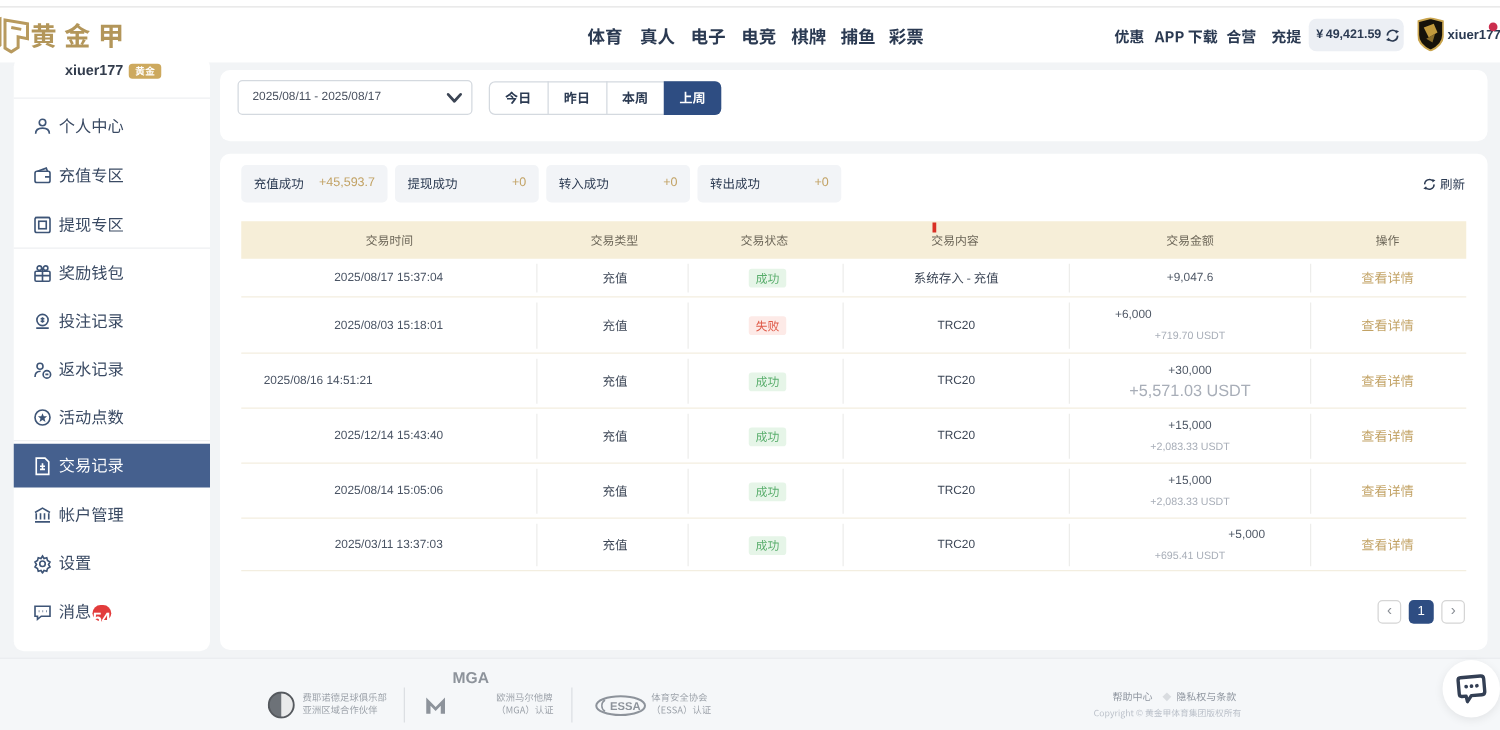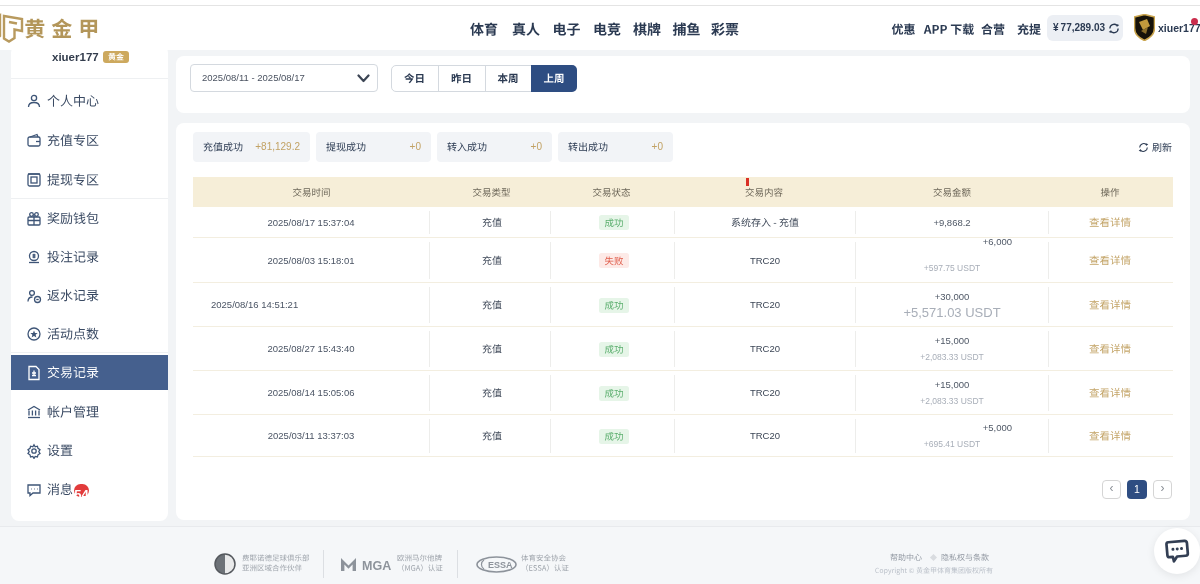--- a/index.html
+++ b/index.html
@@ -165,21 +165,21 @@
 <div style="position:absolute;left:0;top:5px;width:1200px;height:1px;background:#e4e4e4"></div>
 <svg style="position:absolute;left:-10px;top:13px" width="34" height="30" viewBox="0 0 34 30">
 <g fill="none" stroke="#b89a5e" stroke-width="2.4" stroke-linejoin="miter" transform="translate(10 0)">
 <path d="M-9 5 L0 2 V23 L-4.5 27 L-9 24.5 Z"></path>
 <path d="M4 3 L22 6 V18 L14.5 16.5 V25 L9 28.5 L4 25.5 Z"></path>
 <path d="M-9 10 L-4 8.5"></path>
 <path d="M9 9 L17 10.5"></path>
 </g>
   </svg>
 <div style="position:absolute;left:1047px;top:15px;width:76px;height:26px;background:#ecEFF4;border-radius:6px"></div>
-<div style="position:absolute;left:1053px;top:15px;width:60px;height:26px;line-height:26px;white-space:nowrap;font-size:10px;font-weight:bold;color:#2b3a52;font-family:'Liberation Sans',sans-serif">¥ 77,289.03</div>
+<div style="position:absolute;left:1053px;top:15px;width:60px;height:26px;line-height:26px;white-space:nowrap;font-size:10px;font-weight:bold;color:#2b3a52;font-family:'Liberation Sans',sans-serif">¥ 49,421.59</div>
 <svg style="position:absolute;left:1108px;top:23px" width="12" height="11" viewBox="0 0 13 12">
 <g stroke="#2b3a52" stroke-width="1.4" fill="none">
 <path d="M11 6 A4.6 4.6 0 0 1 3.2 9.3"></path>
       <path d="M2 6 A4.6 4.6 0 0 1 9.8 2.7"></path>
 </g>
     <path d="M9.2 1 L12.2 2.2 L9.5 4.3 Z" fill="#2b3a52"></path>
     <path d="M3.8 11 L0.8 9.8 L3.5 7.7 Z" fill="#2b3a52"></path>
   </svg>
 <svg style="position:absolute;left:1134px;top:14px" width="21" height="27" viewBox="0 0 21 27">
 <path d="M10.5 0.5 L20.5 3 V14 Q20.5 22 10.5 26.5 Q0.5 22 0.5 14 V3 Z" fill="#16120a" stroke="#caa54e" stroke-width="1.6"></path>
@@ -278,21 +278,21 @@
 <div style="position:absolute;left:202px;top:64px;width:150px;height:28px;line-height:28px;font-size:9.5px;color:#4a5260;font-family:'Liberation Sans',sans-serif">2025/08/11 - 2025/08/17</div>
 <svg style="position:absolute;left:357px;top:74px" width="13" height="9" viewBox="0 0 13 9">
     <path d="M1.5 1.5 L6.5 7 L11.5 1.5" fill="none" stroke="#3c4554" stroke-width="2.2" stroke-linecap="round" stroke-linejoin="round"></path>
   </svg>
 <div style="position:absolute;left:391px;top:65px;width:186px;height:27px;background:#fff;border:1px solid #d4d9df;border-radius:5px;box-sizing:border-box"></div>
 <div style="position:absolute;left:438px;top:65px;width:1px;height:27px;background:#d4d9df"></div>
 <div style="position:absolute;left:485px;top:65px;width:1px;height:27px;background:#d4d9df"></div>
 <div style="position:absolute;left:531px;top:65px;width:46px;height:27px;background:#2e4d82;border-radius:0 5px 5px 0"></div>
 <div style="position:absolute;left:176px;top:123px;width:1014px;height:397px;background:#fff;border-radius:8px"></div>
 <div style="position:absolute;left:193px;top:132px;width:117px;height:30px;background:#f2f4f7;border-radius:4px"></div>
-<div style="position:absolute;left:193px;top:132px;width:107px;height:30px;line-height:30px;font-size:10px;color:#c2a264;text-align:right;font-family:'Liberation Sans',sans-serif">+81,129.2</div>
+<div style="position:absolute;left:193px;top:132px;width:107px;height:30px;line-height:30px;font-size:10px;color:#c2a264;text-align:right;font-family:'Liberation Sans',sans-serif">+45,593.7</div>
 <div style="position:absolute;left:316px;top:132px;width:115px;height:30px;background:#f2f4f7;border-radius:4px"></div>
 <div style="position:absolute;left:316px;top:132px;width:105px;height:30px;line-height:30px;font-size:10px;color:#c2a264;text-align:right;font-family:'Liberation Sans',sans-serif">+0</div>
 <div style="position:absolute;left:437px;top:132px;width:115px;height:30px;background:#f2f4f7;border-radius:4px"></div>
 <div style="position:absolute;left:437px;top:132px;width:105px;height:30px;line-height:30px;font-size:10px;color:#c2a264;text-align:right;font-family:'Liberation Sans',sans-serif">+0</div>
 <div style="position:absolute;left:558px;top:132px;width:115px;height:30px;background:#f2f4f7;border-radius:4px"></div>
 <div style="position:absolute;left:558px;top:132px;width:105px;height:30px;line-height:30px;font-size:10px;color:#c2a264;text-align:right;font-family:'Liberation Sans',sans-serif">+0</div>
 <svg style="position:absolute;left:1138px;top:142px" width="11" height="11" viewBox="0 0 13 12">
 <g stroke="#2b3a52" stroke-width="1.3" fill="none">
 <path d="M11 6 A4.6 4.6 0 0 1 3.2 9.3"></path>
       <path d="M2 6 A4.6 4.6 0 0 1 9.8 2.7"></path>
@@ -303,50 +303,50 @@
 <div style="position:absolute;left:193px;top:177px;width:980px;height:30px;background:#f6eed8"></div>
 <div style="position:absolute;left:746px;top:178px;width:2.5px;height:8px;background:#d93025"></div>
 <div style="position:absolute;left:193px;top:237px;width:980px;height:1px;background:#f3eee0"></div>
 <div style="position:absolute;left:429px;top:211px;width:1px;height:23px;background:#ededeb"></div>
 <div style="position:absolute;left:550px;top:211px;width:1px;height:23px;background:#ededeb"></div>
 <div style="position:absolute;left:674px;top:211px;width:1px;height:23px;background:#ededeb"></div>
 <div style="position:absolute;left:855px;top:211px;width:1px;height:23px;background:#ededeb"></div>
 <div style="position:absolute;left:1048px;top:211px;width:1px;height:23px;background:#ededeb"></div>
 <div style="position:absolute;left:211px;top:214.5px;width:200px;height:16px;line-height:16px;font-size:9.5px;color:#4a5464;text-align:center;font-family:'Liberation Sans',sans-serif">2025/08/17 15:37:04</div>
 <div style="position:absolute;left:599px;top:215.0px;width:30px;height:15px;background:#e6f5e8;border-radius:2.5px"></div>
-<div style="position:absolute;left:892px;top:214.5px;width:120px;height:16px;line-height:16px;font-size:9.5px;color:#4f5866;text-align:center;font-family:'Liberation Sans',sans-serif">+9,868.2</div>
+<div style="position:absolute;left:892px;top:214.5px;width:120px;height:16px;line-height:16px;font-size:9.5px;color:#4f5866;text-align:center;font-family:'Liberation Sans',sans-serif">+9,047.6</div>
 <div style="position:absolute;left:193px;top:282px;width:980px;height:1px;background:#f3eee0"></div>
 <div style="position:absolute;left:429px;top:242px;width:1px;height:37px;background:#ededeb"></div>
 <div style="position:absolute;left:550px;top:242px;width:1px;height:37px;background:#ededeb"></div>
 <div style="position:absolute;left:674px;top:242px;width:1px;height:37px;background:#ededeb"></div>
 <div style="position:absolute;left:855px;top:242px;width:1px;height:37px;background:#ededeb"></div>
 <div style="position:absolute;left:1048px;top:242px;width:1px;height:37px;background:#ededeb"></div>
 <div style="position:absolute;left:211px;top:252.5px;width:200px;height:16px;line-height:16px;font-size:9.5px;color:#4a5464;text-align:center;font-family:'Liberation Sans',sans-serif">2025/08/03 15:18:01</div>
 <div style="position:absolute;left:599px;top:253.0px;width:30px;height:15px;background:#fdeae7;border-radius:2.5px"></div>
 <div style="position:absolute;left:725px;top:252.5px;width:80px;height:16px;line-height:16px;font-size:9.5px;color:#3c4656;text-align:center;font-family:'Liberation Sans',sans-serif">TRC20</div>
-<div style="position:absolute;left:892px;top:235px;width:120px;height:14px;line-height:14px;font-size:9.5px;color:#4f5866;text-align:right;font-family:'Liberation Sans',sans-serif">+6,000</div>
-<div style="position:absolute;left:892px;top:261.0px;width:120px;height:14px;line-height:14px;font-size:8.5px;color:#a8aeb8;text-align:center;font-family:'Liberation Sans',sans-serif">+597.75 USDT</div>
+<div style="position:absolute;left:892px;top:245px;width:120px;height:14px;line-height:14px;font-size:9.5px;color:#4f5866;text-align:left;font-family:'Liberation Sans',sans-serif">+6,000</div>
+<div style="position:absolute;left:892px;top:261.0px;width:120px;height:14px;line-height:14px;font-size:8.5px;color:#a8aeb8;text-align:center;font-family:'Liberation Sans',sans-serif">+719.70 USDT</div>
 <div style="position:absolute;left:193px;top:326px;width:980px;height:1px;background:#f3eee0"></div>
 <div style="position:absolute;left:429px;top:287px;width:1px;height:36px;background:#ededeb"></div>
 <div style="position:absolute;left:550px;top:287px;width:1px;height:36px;background:#ededeb"></div>
 <div style="position:absolute;left:674px;top:287px;width:1px;height:36px;background:#ededeb"></div>
 <div style="position:absolute;left:855px;top:287px;width:1px;height:36px;background:#ededeb"></div>
 <div style="position:absolute;left:1048px;top:287px;width:1px;height:36px;background:#ededeb"></div>
 <div style="position:absolute;left:211px;top:297.0px;width:200px;height:16px;line-height:16px;font-size:9.5px;color:#4a5464;text-align:left;font-family:'Liberation Sans',sans-serif">2025/08/16 14:51:21</div>
 <div style="position:absolute;left:599px;top:297.5px;width:30px;height:15px;background:#e6f5e8;border-radius:2.5px"></div>
 <div style="position:absolute;left:725px;top:297.0px;width:80px;height:16px;line-height:16px;font-size:9.5px;color:#3c4656;text-align:center;font-family:'Liberation Sans',sans-serif">TRC20</div>
 <div style="position:absolute;left:892px;top:290.0px;width:120px;height:14px;line-height:14px;font-size:9.5px;color:#4f5866;text-align:center;font-family:'Liberation Sans',sans-serif">+30,000</div>
 <div style="position:absolute;left:892px;top:305.5px;width:120px;height:14px;line-height:14px;font-size:13px;color:#a8aeb8;text-align:center;font-family:'Liberation Sans',sans-serif">+5,571.03 USDT</div>
 <div style="position:absolute;left:193px;top:370px;width:980px;height:1px;background:#f3eee0"></div>
 <div style="position:absolute;left:429px;top:331px;width:1px;height:36px;background:#ededeb"></div>
 <div style="position:absolute;left:550px;top:331px;width:1px;height:36px;background:#ededeb"></div>
 <div style="position:absolute;left:674px;top:331px;width:1px;height:36px;background:#ededeb"></div>
 <div style="position:absolute;left:855px;top:331px;width:1px;height:36px;background:#ededeb"></div>
 <div style="position:absolute;left:1048px;top:331px;width:1px;height:36px;background:#ededeb"></div>
-<div style="position:absolute;left:211px;top:341.0px;width:200px;height:16px;line-height:16px;font-size:9.5px;color:#4a5464;text-align:center;font-family:'Liberation Sans',sans-serif">2025/08/27 15:43:40</div>
+<div style="position:absolute;left:211px;top:341.0px;width:200px;height:16px;line-height:16px;font-size:9.5px;color:#4a5464;text-align:center;font-family:'Liberation Sans',sans-serif">2025/12/14 15:43:40</div>
 <div style="position:absolute;left:599px;top:341.5px;width:30px;height:15px;background:#e6f5e8;border-radius:2.5px"></div>
 <div style="position:absolute;left:725px;top:341.0px;width:80px;height:16px;line-height:16px;font-size:9.5px;color:#3c4656;text-align:center;font-family:'Liberation Sans',sans-serif">TRC20</div>
 <div style="position:absolute;left:892px;top:334.0px;width:120px;height:14px;line-height:14px;font-size:9.5px;color:#4f5866;text-align:center;font-family:'Liberation Sans',sans-serif">+15,000</div>
 <div style="position:absolute;left:892px;top:349.5px;width:120px;height:14px;line-height:14px;font-size:8.5px;color:#a8aeb8;text-align:center;font-family:'Liberation Sans',sans-serif">+2,083.33 USDT</div>
 <div style="position:absolute;left:193px;top:414px;width:980px;height:1px;background:#f3eee0"></div>
 <div style="position:absolute;left:429px;top:375px;width:1px;height:36px;background:#ededeb"></div>
 <div style="position:absolute;left:550px;top:375px;width:1px;height:36px;background:#ededeb"></div>
 <div style="position:absolute;left:674px;top:375px;width:1px;height:36px;background:#ededeb"></div>
 <div style="position:absolute;left:855px;top:375px;width:1px;height:36px;background:#ededeb"></div>
 <div style="position:absolute;left:1048px;top:375px;width:1px;height:36px;background:#ededeb"></div>
@@ -374,21 +374,21 @@
 <div style="position:absolute;left:1127px;top:480px;width:20px;height:19px;line-height:19px;font-size:10.5px;color:#fff;text-align:center;font-family:'Liberation Sans',sans-serif">1</div>
 <svg style="position:absolute;left:214px;top:553px" width="22" height="22" viewBox="0 0 22 22">
 <circle cx="11" cy="11" r="10" fill="#6d7278"></circle>
 <path d="M11 1 A10 10 0 0 1 11 21 Z" fill="#fff" opacity="0.85"></path>
 <circle cx="11" cy="11" r="10" fill="none" stroke="#55595e" stroke-width="1.5"></circle>
   </svg>
 <div style="position:absolute;left:323px;top:550px;width:1px;height:28px;background:#dcdfe3"></div>
 <svg style="position:absolute;left:340px;top:557px" width="18" height="15" viewBox="0 0 18 15">
 <path d="M1 14 V1 L8.5 8.6 L16 1 V14 H12.6 V7.6 L8.5 11.8 L4.4 7.6 V14 Z" fill="#8d939b"></path>
   </svg>
-<div style="position:absolute;left:362px;top:559px;width:40px;height:15px;line-height:15px;font-size:12.5px;font-weight:bold;color:#8d939b;font-family:'Liberation Sans',sans-serif">MGA</div>
+<div style="position:absolute;left:362px;top:535px;width:40px;height:15px;line-height:15px;font-size:12.5px;font-weight:bold;color:#8d939b;font-family:'Liberation Sans',sans-serif">MGA</div>
 <div style="position:absolute;left:457px;top:550px;width:1px;height:28px;background:#dcdfe3"></div>
 <svg style="position:absolute;left:476px;top:556px" width="41" height="17" viewBox="0 0 41 17">
 <ellipse cx="20.5" cy="8.5" rx="19.5" ry="7.5" fill="none" stroke="#8d939b" stroke-width="1.6"></ellipse>
 <path d="M8 4 A6 5.5 0 0 0 8 13" fill="none" stroke="#8d939b" stroke-width="1.2"></path>
 <text x="12" y="12" font-family="Liberation Sans" font-size="9" font-weight="bold" fill="#8d939b">ESSA</text>
   </svg>
 <div style="position:absolute;left:931px;top:554.5px;width:5px;height:5px;background:#d9dce0;transform:rotate(45deg)"></div>
 <div style="position:absolute;left:1154px;top:528px;width:46px;height:46px;background:#fff;border-radius:50%;box-shadow:0 2px 8px rgba(0,0,0,0.08)"></div>
 <svg style="position:absolute;left:1163px;top:538px" width="28" height="26" viewBox="0 0 28 26">
 <g transform="rotate(-5 14 12)">

